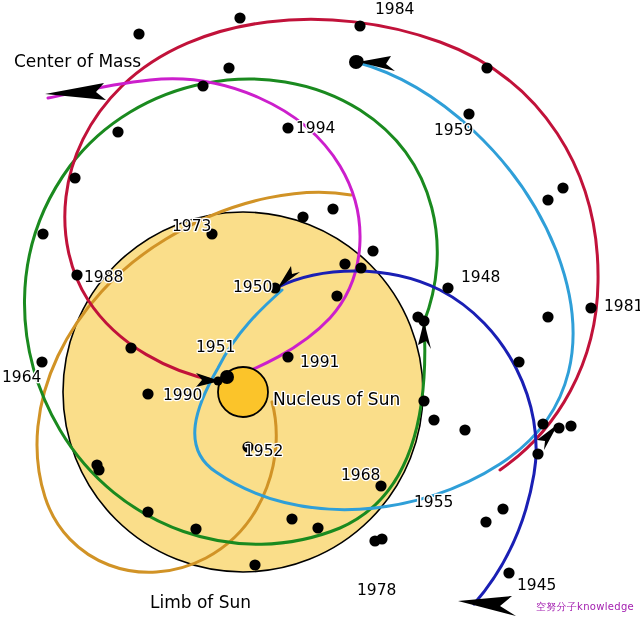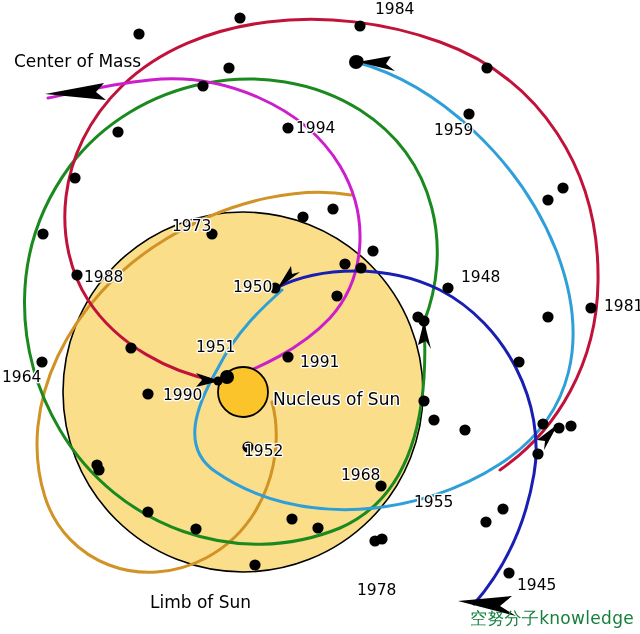--- a/index.html
+++ b/index.html
@@ -19,24 +19,24 @@
     paint-order:stroke;
     stroke:#ffffff;
     stroke-width:2.6px;
     stroke-linejoin:round;
   }
   .lbl.big{font-size:17px;}
   .node{fill:#000000;}
   .orbit{fill:none;stroke-linecap:round;stroke-linejoin:round;}
   .watermark{
     position:absolute;
-    right:6px;bottom:4px;
+    right:6px;bottom:20px;
     font-family:"DejaVu Sans", sans-serif;
-    font-size:17px;
-    color:#15803d;
+    font-size:10px;
+    color:#a21caf;
     letter-spacing:0.3px;
     user-select:none;
     white-space:nowrap;
   }
 </style>
 </head>
 <body>
 
 <div id="stage">
 

